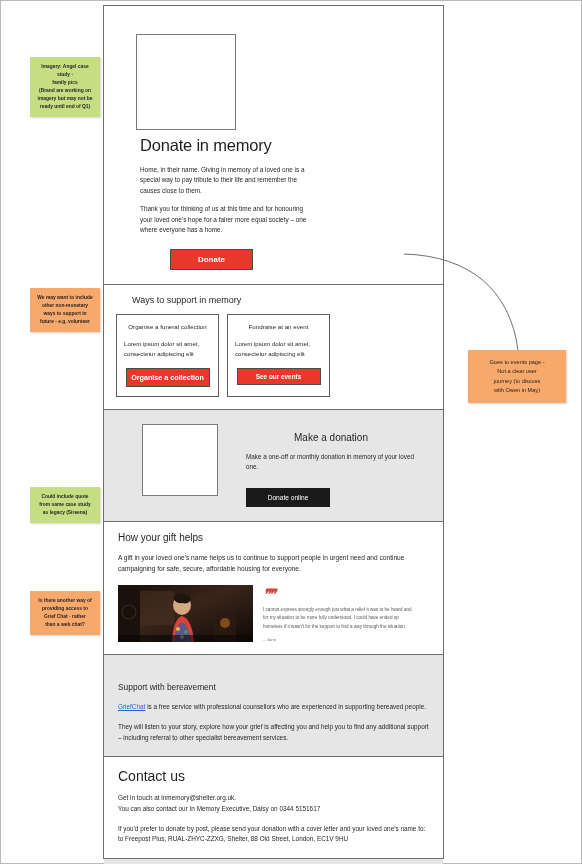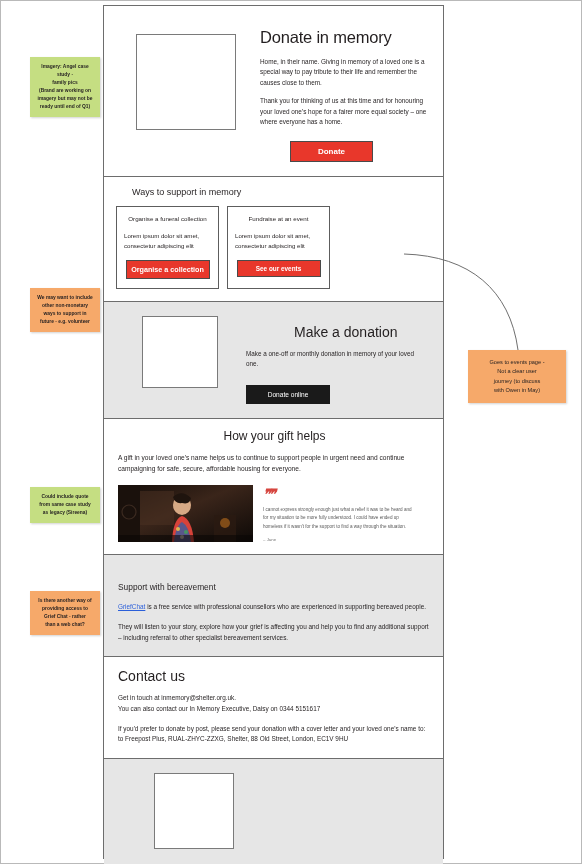--- a/index.html
+++ b/index.html
@@ -23,21 +23,21 @@
     position:absolute;left:103px;top:5px;width:341px;height:854px;
     background:#ffffff;
     border:1px solid #6d6d6d;
     box-sizing:border-box;
   }
   .section{box-sizing:border-box;border-bottom:1px solid #6d6d6d;position:relative;}
   .section:last-child{border-bottom:none;}
   .grey{background:#e6e6e6;}
 
   
-  .hero{display:flex;padding:16px 12px 14px 12px;}
+  .hero{display:flex;padding:16px 12px 14px 12px;flex-direction:column;}
   .img-box{
     background:#fff;border:1px solid #7a7a7a;box-sizing:border-box;
   }
   .hero .img-box{width:100px;height:96px;margin:12px 0 0 20px;flex:none;}
   .hero-copy{margin-left:24px;padding-top:6px;width:172px;}
   .hero-title{font-size:16.5px;font-weight:400;letter-spacing:-.2px;color:#231f20;margin:0 0 10px 0;}
   .hero-copy p{font-size:6.4px;line-height:1.62;margin:0 0 8px 0;color:#231f20;}
   .btn{
     display:inline-block;text-align:center;box-sizing:border-box;
     font-weight:bold;cursor:pointer;user-select:none;
@@ -58,27 +58,27 @@
   }
   .card-title{font-size:6.2px;margin:0 0 9px 0;color:#231f20;}
   .card-body{font-size:6.1px;line-height:1.55;margin:0 0 10px 0;text-align:left;color:#231f20;}
   .card .btn{padding:4px 2px;font-size:6.4px;display:block;width:84px;margin:0 auto;}
   .card:nth-child(1) .btn{font-size:7.2px;}
 
   
   .donate-sec{display:flex;padding:14px 12px;}
   .donate-sec .img-box{width:76px;height:72px;margin-left:26px;flex:none;}
   .donate-copy{margin-left:28px;width:176px;padding-top:8px;}
-  .donate-copy h3{font-size:14px;font-weight:400;margin:0 0 9px 0;padding-left:48px;}
+  .donate-copy h3{font-size:10px;font-weight:400;margin:0 0 9px 0;padding-left:48px;}
   .donate-copy p{font-size:6.3px;line-height:1.6;margin:0 0 14px 0;}
   .donate-online-btn{padding:5px 0;width:84px;font-size:6.6px;font-weight:normal;}
 
   
   .gift{padding:10px 12px 12px 12px;}
-  .gift h3{font-size:12px;font-weight:400;margin:0 0 10px 2px;text-align:center;}
+  .gift h3{font-size:10px;font-weight:400;margin:0 0 10px 2px;}
   .gift>p{font-size:6.6px;line-height:1.62;margin:0 0 10px 2px;}
   .gift-row{display:flex;gap:10px;padding-left:2px;}
   .photo{
     width:135px;height:57px;flex:none;position:relative;overflow:hidden;
     background:#2b1b14;
   }
   .quote-col{width:150px;padding-top:2px;}
   .quote-mark{color:#d6453f;font-size:14px;font-weight:bold;letter-spacing:-2px;line-height:1;margin:0 0 5px 0;font-style:italic;}
   .quote-text{font-size:4.6px;line-height:1.85;color:#5a5a5a;margin:0 0 6px 0;}
   .quote-attr{font-size:4.4px;color:#7a7a7a;margin:0;}

